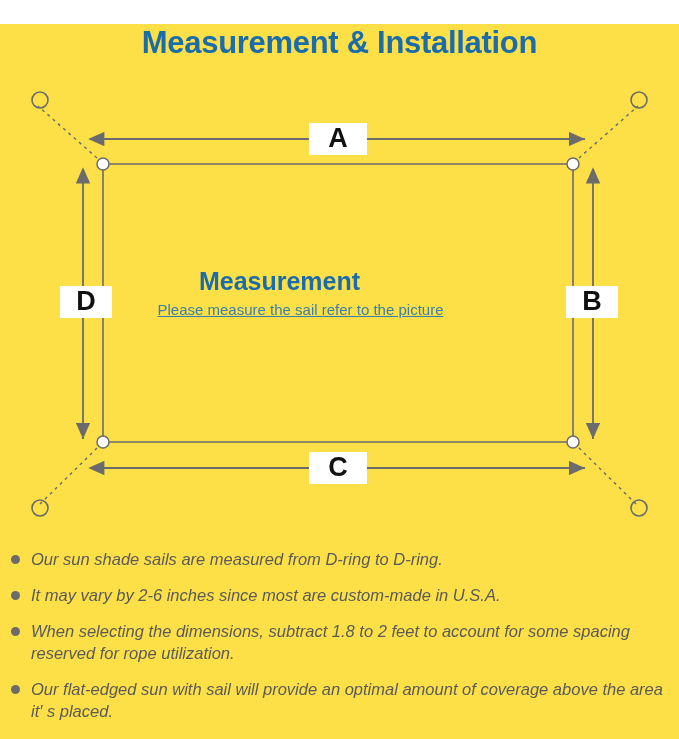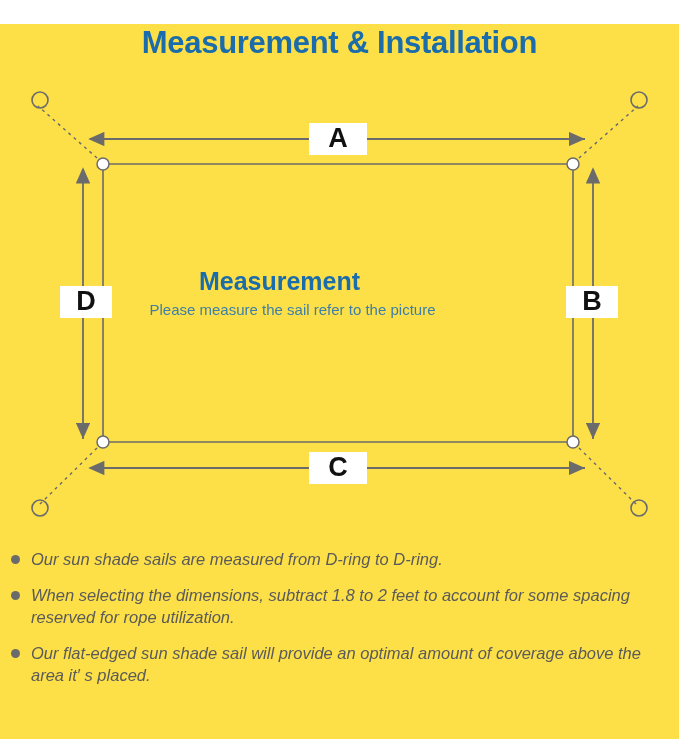--- a/index.html
+++ b/index.html
@@ -70,28 +70,29 @@
     top: 243px;
     width: 559px;
     text-align: center;
     font-size: 25px;
     font-weight: bold;
     color: #1b6cab;
     white-space: nowrap;
   }
   .inner-sub {
     position: absolute;
-    left: 0;
+    left: 8px;
     top: 277px;
     width: 585px;
     text-align: center;
     font-size: 15px;
     font-weight: normal;
     color: #3d7fa8;
     white-space: nowrap;
+    text-decoration: underline;
   }
 
   
   .notes {
     position: absolute;
     left: 0;
     top: 524px;
     width: 679px;
   }
   .note-item {
@@ -185,21 +186,25 @@
   <div class="inner-title">Measurement</div>
   <div class="inner-sub">Please measure the sail refer to the picture</div>
 
   <div class="notes">
     <div class="note-item">
       <span class="bullet"></span>
       <span class="note-text">Our sun shade sails are measured from D-ring to D-ring.</span>
     </div>
     <div class="note-item">
       <span class="bullet"></span>
+      <span class="note-text">It may vary by 2-6 inches since most are custom-made in U.S.A.</span>
+    </div>
+    <div class="note-item">
+      <span class="bullet"></span>
       <span class="note-text">When selecting the dimensions, subtract 1.8 to 2 feet to account for some spacing reserved for rope utilization.</span>
     </div>
     <div class="note-item">
       <span class="bullet"></span>
-      <span class="note-text">Our flat-edged sun shade sail will provide an optimal amount of coverage above the area it′ s placed.</span>
+      <span class="note-text">Our flat-edged sun with sail will provide an optimal amount of coverage above the area it′ s placed.</span>
     </div>
   </div>
 
 </div>
 
 </body></html>

